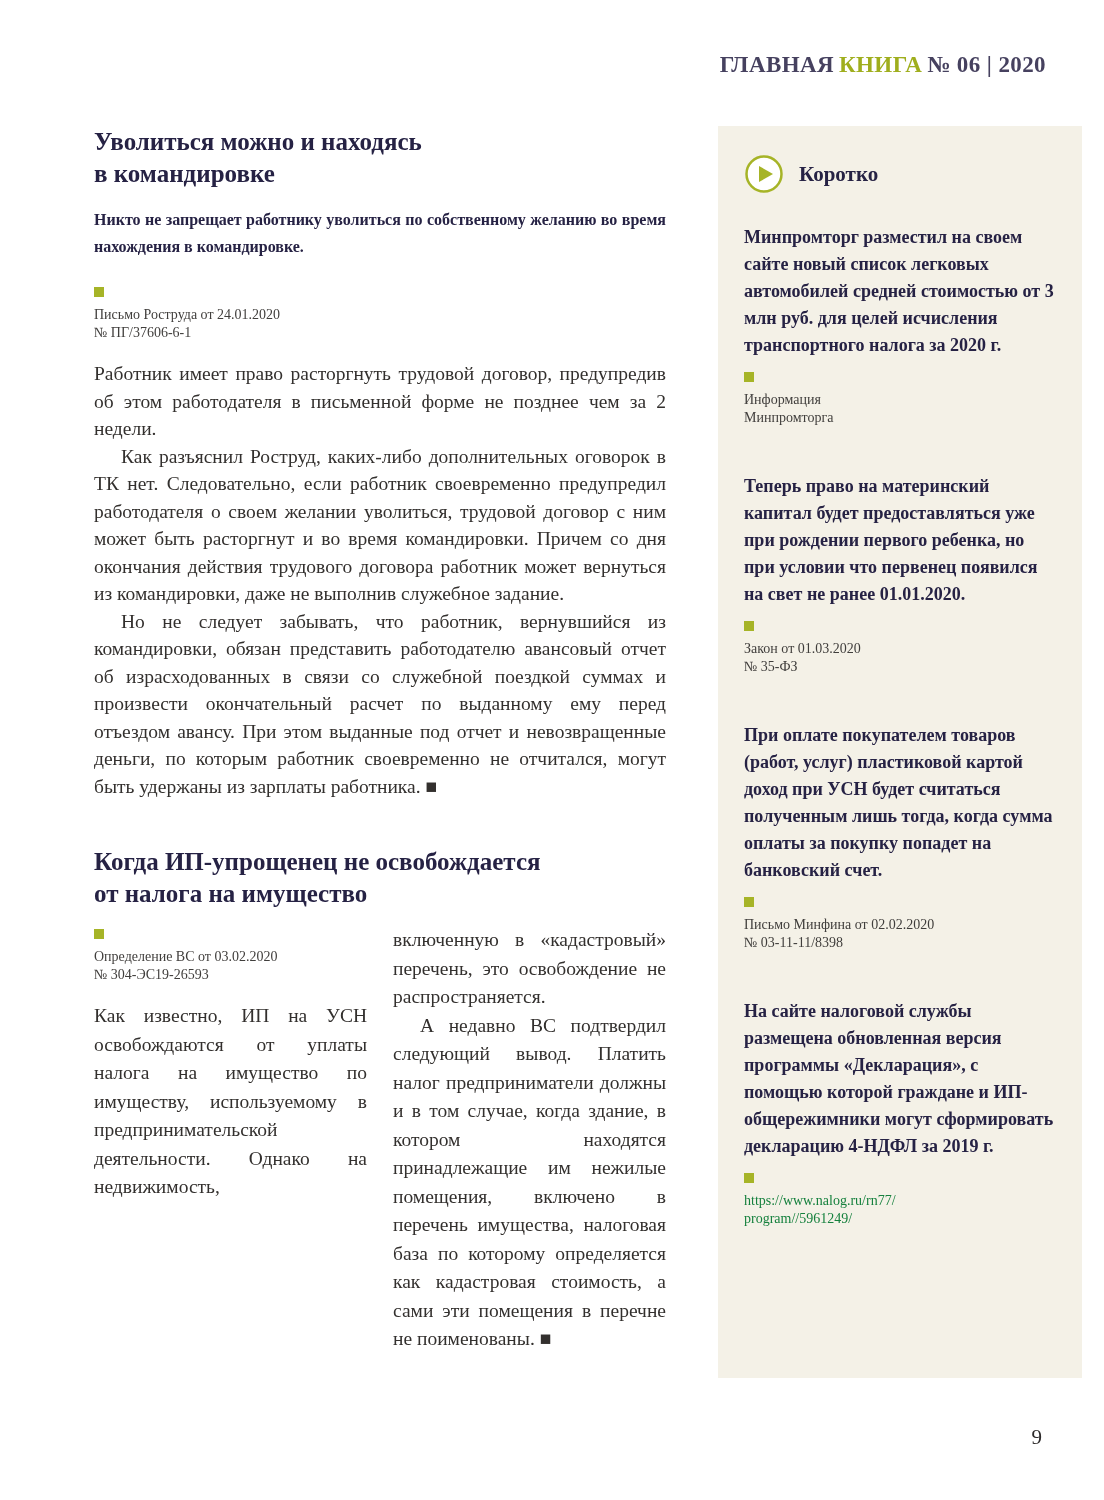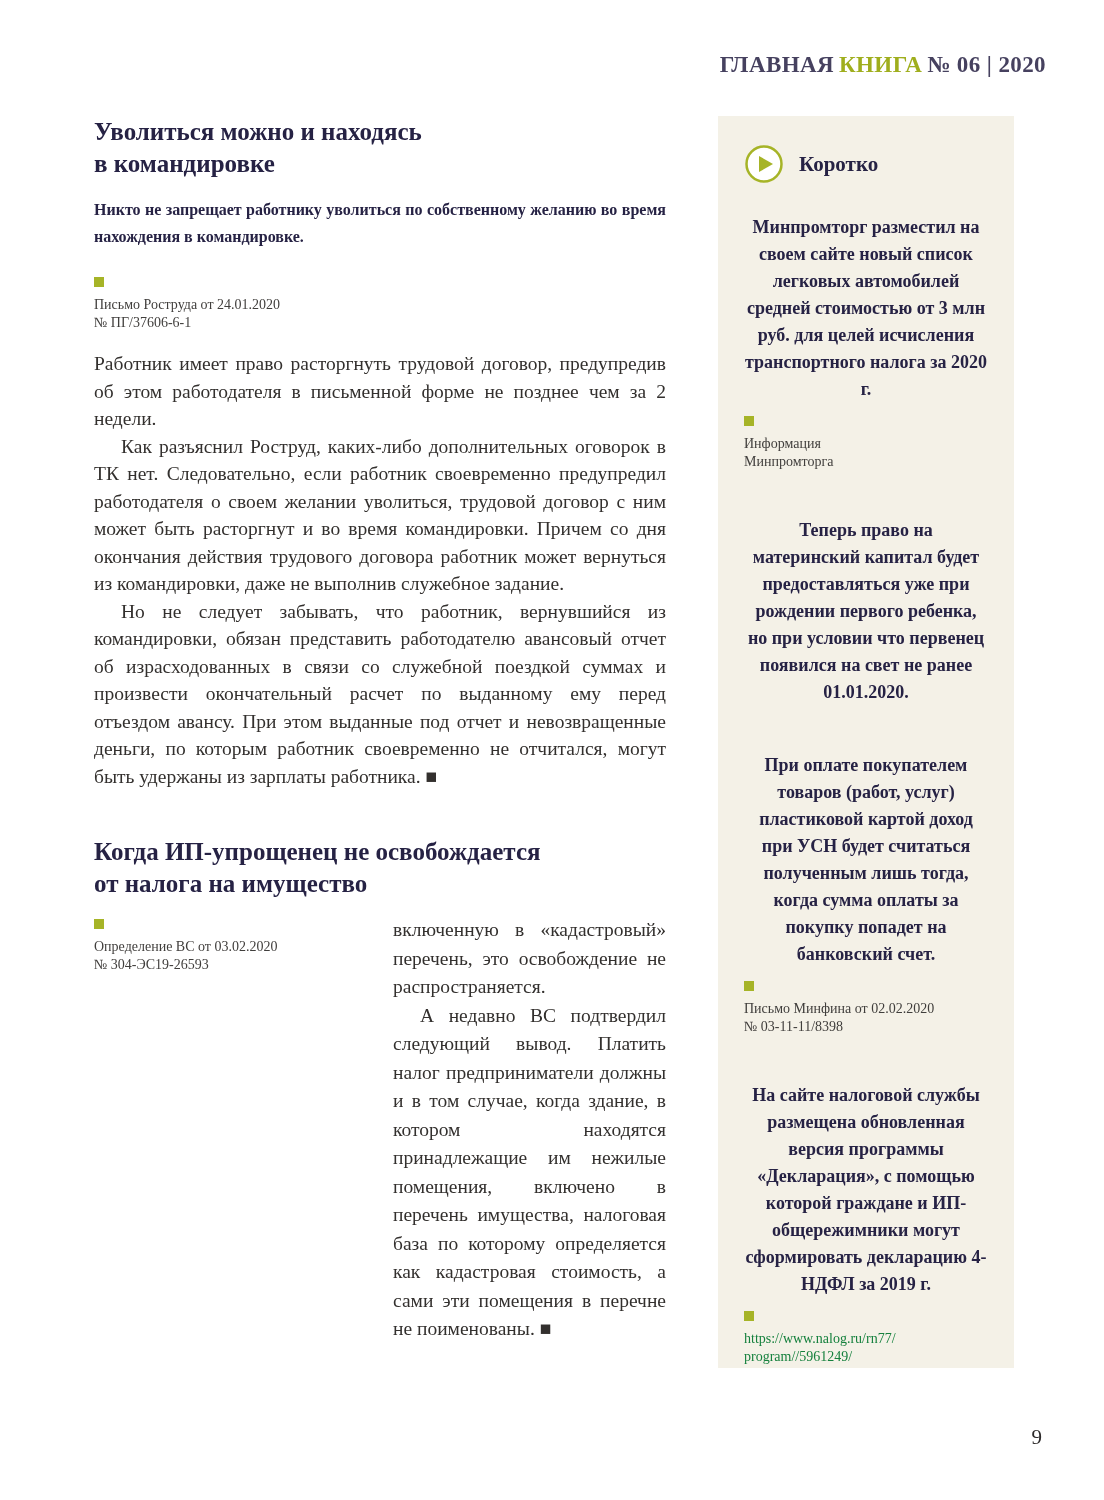--- a/index.html
+++ b/index.html
@@ -6,41 +6,41 @@
   html, body { background:#ffffff; }
   .page {
     position:relative; width:1104px; height:1500px; background:#ffffff;
     font-family:"Liberation Serif","DejaVu Serif",serif; color:#33302e; overflow:hidden;
   }
   
   .masthead { position:absolute; top:52px; right:58px; font-weight:bold; font-size:23px; letter-spacing:0.4px; color:#46415f; }
   .masthead span { margin-left:5px; }
   .brand-green { color:#9fae1d; }
   
-  .layout { position:absolute; top:116px; left:94px; display:flex; gap:52px; }
+  .layout { position:absolute; top:126px; left:94px; display:flex; gap:52px; }
   .content { width:572px; }
   .article-title { font-size:25px; line-height:32px; font-weight:bold; color:#262244; white-space:pre-line; margin-bottom:16px; }
   .lead { font-size:16px; line-height:27px; font-weight:bold; color:#262244; text-align:justify; margin-bottom:24px; }
   .ref { display:flex; gap:9px; font-size:14px; line-height:18px; color:#403e3c; margin-bottom:18px;flex-direction:column; }
   .sq { width:10px; height:10px; background:#a6b427; margin-top:3px; flex:none; }
   .ref-text { white-space:pre-line; }
   .body-p { font-size:19.5px; line-height:27.5px; text-align:justify; color:#33302e; }
   .indent { text-indent:27px; }
   .article-2 { margin-top:46px; }
   .cols { display:flex; gap:26px; }
   .col { width:273px; }
   .lead-2 { font-size:19.5px; line-height:28.5px; font-weight:bold; color:#262244; text-align:justify; margin-bottom:12px; }
   .col .body-p { line-height:28.5px; }
   
-  .sidebar { width:296px; background:#f4f1e7; padding:28px 26px 30px 26px; height:1252px; }
+  .sidebar { width:364px; background:#f4f1e7; padding:28px 26px 30px 26px; height:1252px; }
   .sidebar-head { display:flex; align-items:center; gap:15px; margin-bottom:30px; }
   .play-icon svg { display:block; }
   .sidebar-title { font-size:21px; font-weight:bold; color:#262244; }
   .news { margin-bottom:46px; }
-  .news-text { font-size:18px; line-height:27px; font-weight:bold; color:#262244; margin-bottom:10px; text-align:center; }
+  .news-text { font-size:18px; line-height:27px; font-weight:bold; color:#262244; margin-bottom:10px; text-align:left; }
   .news .ref { margin-bottom:0; }
   .news-link { color:#15803d; text-decoration:none; white-space:pre-line; font-size:14px; line-height:18px; cursor:pointer; }
   .page-number { position:absolute; right:62px; bottom:50px; font-size:21px; color:#2e2b2b; }
 </style>
 </head>
 <body>
 
 <div class="page">
 
   <header class="masthead">
@@ -68,20 +68,21 @@
       <article class="article-2">
         <h1 class="article-title">Когда ИП-упрощенец не освобождается
 от налога на имущество</h1>
         <div class="cols">
           <div class="col">
             <div class="ref">
               <span class="sq"></span>
               <span class="ref-text">Определение ВС от 03.02.2020
 № 304-ЭС19-26593</span>
             </div>
+            <p class="body-p">Как известно, ИП на УСН освобождаются от уплаты налога на имущество по имуществу, используемому в предпринимательской деятельности. Однако на недвижимость,</p>
           </div>
           <div class="col">
             <p class="body-p">включенную в «кадастровый» перечень, это освобождение не распространяется.</p>
             <p class="body-p indent">А недавно ВС подтвердил следующий вывод. Платить налог предприниматели должны и в том случае, когда здание, в котором находятся принадлежащие им нежилые помещения, включено в перечень имущества, налоговая база по которому определяется как кадастровая стоимость, а сами эти помещения в перечне не поименованы. ■</p>
           </div>
         </div>
       </article>
 
     </main>
 
@@ -101,20 +102,25 @@
         <p class="news-text">Минпромторг разместил на своем сайте новый список легковых автомобилей средней стоимостью от 3 млн руб. для целей исчисления транспортного налога за 2020 г.</p>
         <div class="ref">
           <span class="sq"></span>
           <span class="ref-text">Информация
 Минпромторга</span>
         </div>
       </div>
 
       <div class="news">
         <p class="news-text">Теперь право на материнский капитал будет предоставляться уже при рождении первого ребенка, но при условии что первенец появился на свет не ранее 01.01.2020.</p>
+        <div class="ref">
+          <span class="sq"></span>
+          <span class="ref-text">Закон от 01.03.2020
+№ 35-ФЗ</span>
+        </div>
       </div>
 
       <div class="news">
         <p class="news-text">При оплате покупателем товаров (работ, услуг) пластиковой картой доход при УСН будет считаться полученным лишь тогда, когда сумма оплаты за покупку попадет на банковский счет.</p>
         <div class="ref">
           <span class="sq"></span>
           <span class="ref-text">Письмо Минфина от 02.02.2020
 № 03-11-11/8398</span>
         </div>
       </div>

